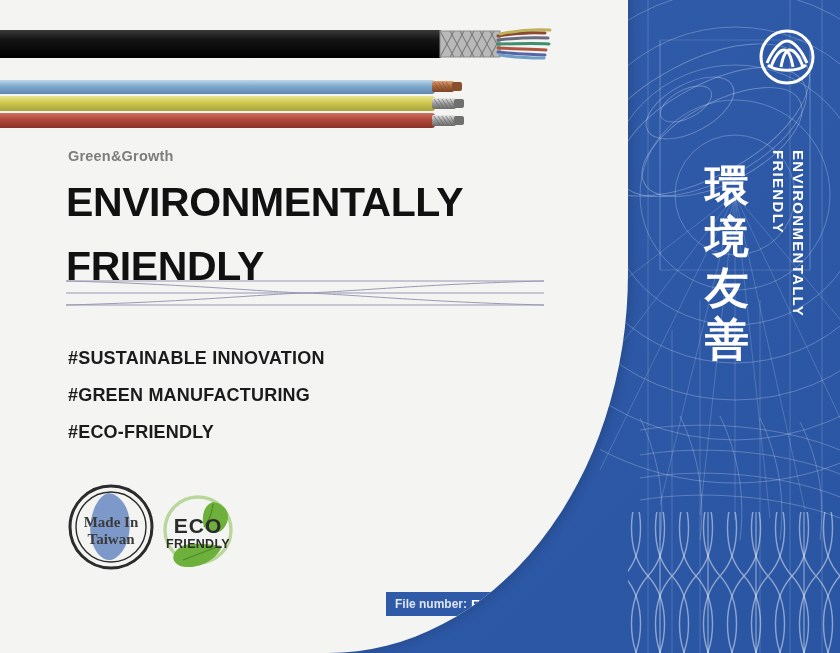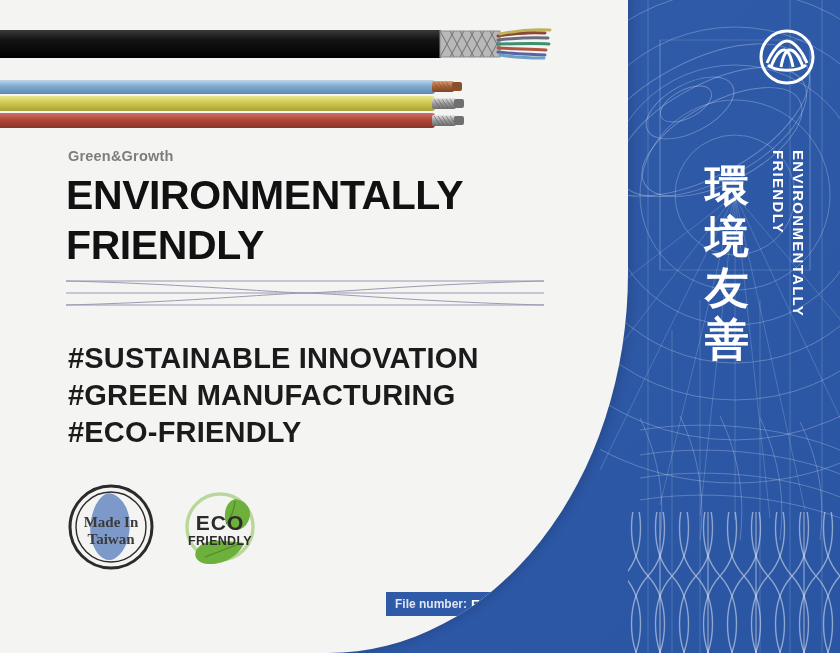--- a/index.html
+++ b/index.html
@@ -41,33 +41,33 @@
   .cable-area{position:absolute;left:0;top:0;width:630px;height:132px;overflow:hidden;}
   .cable-area svg{display:block;}
 
   
   .eyebrow{
     position:absolute;left:68px;top:148px;
     font-size:14.5px;font-weight:bold;color:#7d7d7d;letter-spacing:.2px;
   }
   .headline{
     position:absolute;left:66px;top:170px;
-    font-size:41px;line-height:50px;font-weight:bold;color:#111;
+    font-size:41px;line-height:64px;font-weight:bold;color:#111;
     letter-spacing:-.4px;white-space:pre-line;
   }
   .divider{position:absolute;left:66px;top:276px;width:478px;height:36px;}
 
   .tag-list{position:absolute;left:68px;top:340px;}
   .tag{
-    font-size:29px;line-height:37px;font-weight:bold;color:#1b1b1b;
+    font-size:18px;line-height:37px;font-weight:bold;color:#1b1b1b;
     letter-spacing:.2px;
   }
 
   
-  .badges{position:absolute;left:66px;top:482px;display:flex;align-items:center;gap:22px;}
+  .badges{position:absolute;left:66px;top:482px;display:flex;align-items:flex-end;}
   .badge{display:block;}
 
   
   .file-pill{
     position:absolute;left:386px;top:592px;
     height:24px;width:192px;
     background:#2f5aa8;
     display:flex;align-items:center;
     padding:0 9px;box-sizing:border-box;
     color:#fff;

